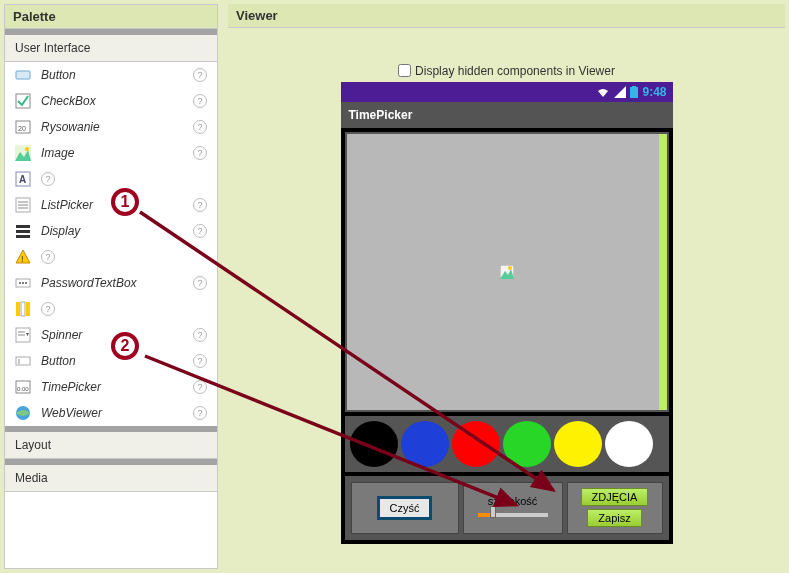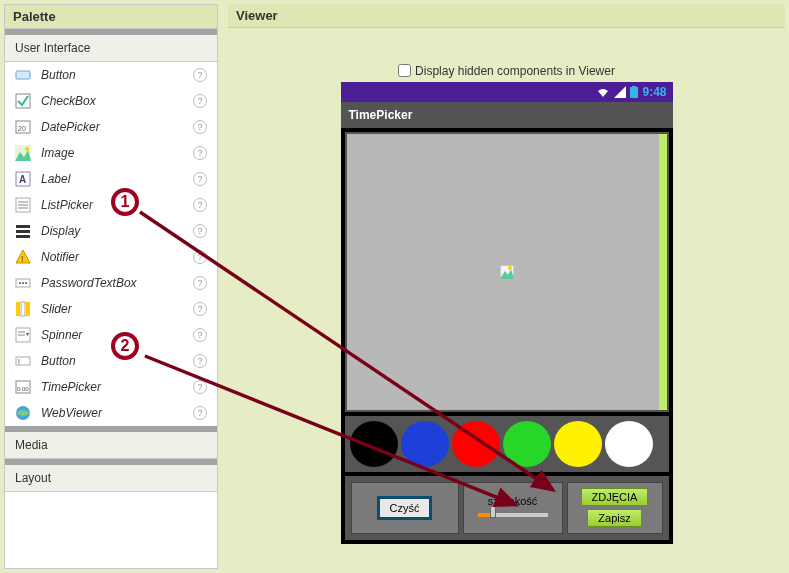--- a/index.html
+++ b/index.html
@@ -80,42 +80,41 @@
           <span class="label-text">CheckBox</span>
           <span class="help">?</span>
         </div>
         <div class="palette-item">
           <span class="icon-wrap">
             <svg width="16" height="16">
               <rect x="1" y="2" width="14" height="12" fill="#fff" stroke="#888"></rect>
               <text x="3" y="12" font-size="7" fill="#555">20</text>
             </svg>
           </span>
-          <span class="label-text">DatePicker</span>
+          <span class="label-text">Rysowanie</span>
           <span class="help">?</span>
         </div>
         <div class="palette-item">
           <span class="icon-wrap">
             <svg width="16" height="16">
               <rect width="16" height="16" fill="#e8f5d8"></rect>
               <path d="M0 16 L5 7 L9 12 L13 5 L16 16 Z" fill="#5c9"></path>
               <circle cx="12" cy="4" r="2" fill="#fc0"></circle>
             </svg>
           </span>
           <span class="label-text">Image</span>
           <span class="help">?</span>
         </div>
         <div class="palette-item">
           <span class="icon-wrap">
             <svg width="16" height="16">
               <rect x="1" y="1" width="14" height="14" fill="#fff" stroke="#88b"></rect>
               <text x="4" y="12" font-size="10" fill="#446" font-weight="bold">A</text>
             </svg>
           </span>
-          <span class="label-text">Label</span>
           <span class="help">?</span>
         </div>
         <div class="palette-item">
           <span class="icon-wrap">
             <svg width="16" height="16">
               <rect x="1" y="1" width="14" height="14" fill="#fff" stroke="#aaa"></rect>
               <line x1="3" y1="5" x2="13" y2="5" stroke="#888"></line>
               <line x1="3" y1="8" x2="13" y2="8" stroke="#888"></line>
               <line x1="3" y1="11" x2="13" y2="11" stroke="#888"></line>
             </svg>
@@ -134,21 +133,20 @@
           <span class="label-text">Display</span>
           <span class="help">?</span>
         </div>
         <div class="palette-item">
           <span class="icon-wrap">
             <svg width="16" height="16">
               <path d="M8 1 L15 14 L1 14 Z" fill="#ffcc00" stroke="#c80"></path>
               <text x="6" y="13" font-size="9" fill="#333">!</text>
             </svg>
           </span>
-          <span class="label-text">Notifier</span>
           <span class="help">?</span>
         </div>
         <div class="palette-item">
           <span class="icon-wrap">
             <svg width="16" height="16">
               <rect x="1" y="4" width="14" height="8" fill="#fff" stroke="#aaa"></rect>
               <circle cx="5" cy="8" r="1" fill="#555"></circle>
               <circle cx="8" cy="8" r="1" fill="#555"></circle>
               <circle cx="11" cy="8" r="1" fill="#555"></circle>
             </svg>
@@ -157,21 +155,20 @@
           <span class="help">?</span>
         </div>
         <div class="palette-item">
           <span class="icon-wrap">
             <svg width="16" height="16">
               <rect x="1" y="1" width="4" height="14" fill="#ffcc00"></rect>
               <rect x="6" y="1" width="4" height="14" fill="#fff" stroke="#aaa"></rect>
               <rect x="11" y="1" width="4" height="14" fill="#ffcc00"></rect>
             </svg>
           </span>
-          <span class="label-text">Slider</span>
           <span class="help">?</span>
         </div>
         <div class="palette-item">
           <span class="icon-wrap">
             <svg width="16" height="16">
               <rect x="1" y="1" width="14" height="14" fill="#fff" stroke="#aaa"></rect>
               <line x1="3" y1="5" x2="10" y2="5" stroke="#888"></line>
               <line x1="3" y1="8" x2="10" y2="8" stroke="#888"></line>
               <path d="M11 6 L14 6 L12.5 9 Z" fill="#555"></path>
             </svg>
@@ -203,22 +200,22 @@
           <span class="icon-wrap">
             <svg width="16" height="16">
               <circle cx="8" cy="8" r="7" fill="#4aa3df"></circle>
               <path d="M1 8 Q8 2 15 8 Q8 14 1 8" fill="#7fc97f"></path>
             </svg>
           </span>
           <span class="label-text">WebViewer</span>
           <span class="help">?</span>
         </div>
       </div>
+    <div class="section-header">Layout</div>
     <div class="section-header">Media</div>
-    <div class="section-header">Layout</div>
   </div>
 
   <div class="viewer-panel">
     <div class="panel-header">Viewer</div>
     <div class="viewer-content">
       <div class="hidden-check-row">
         <input type="checkbox" style="">
         <span>Display hidden components in Viewer</span>
       </div>
       <div class="phone" style="position:relative;">

